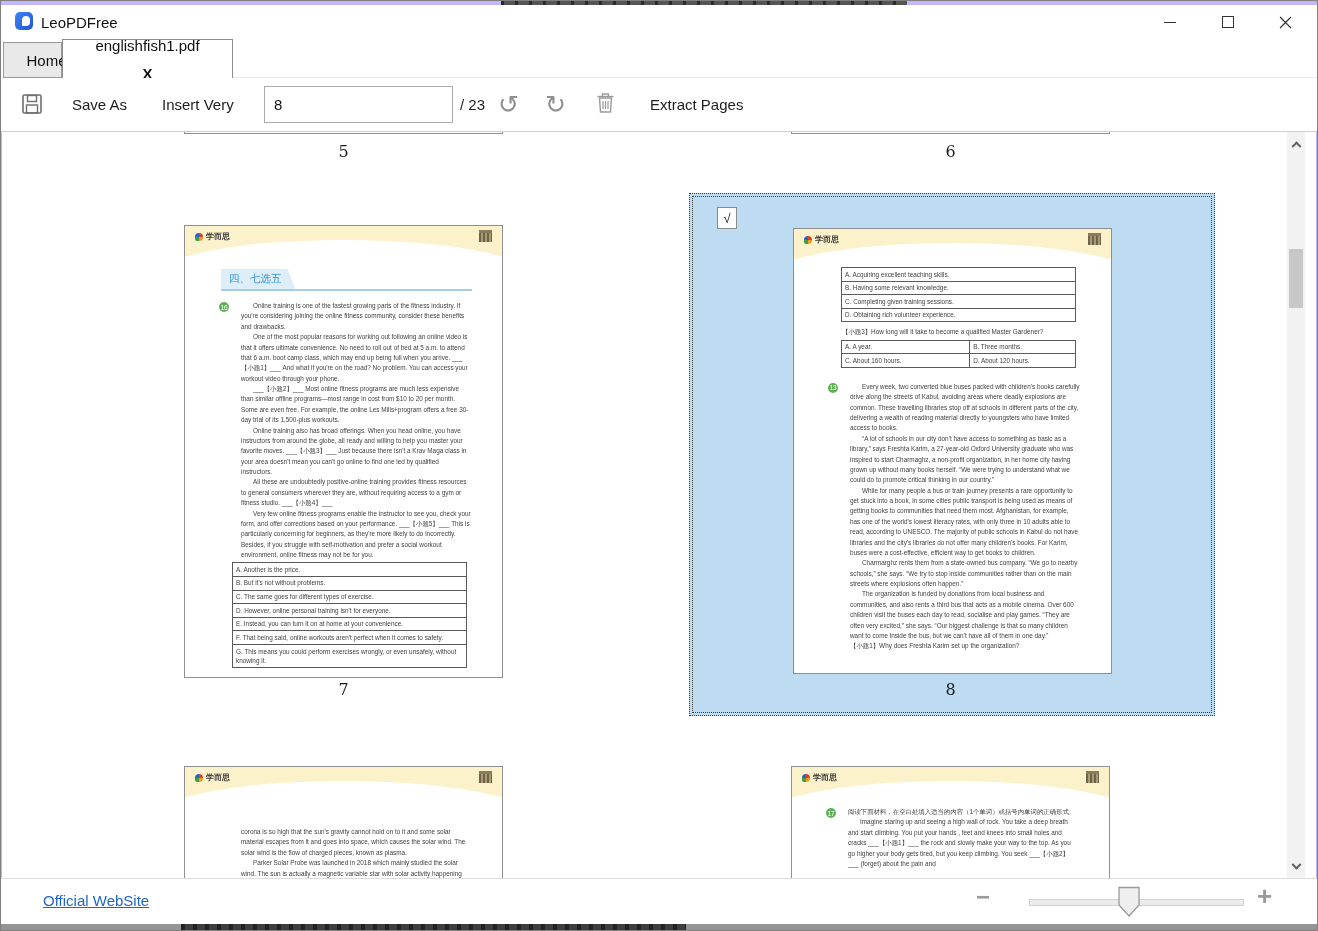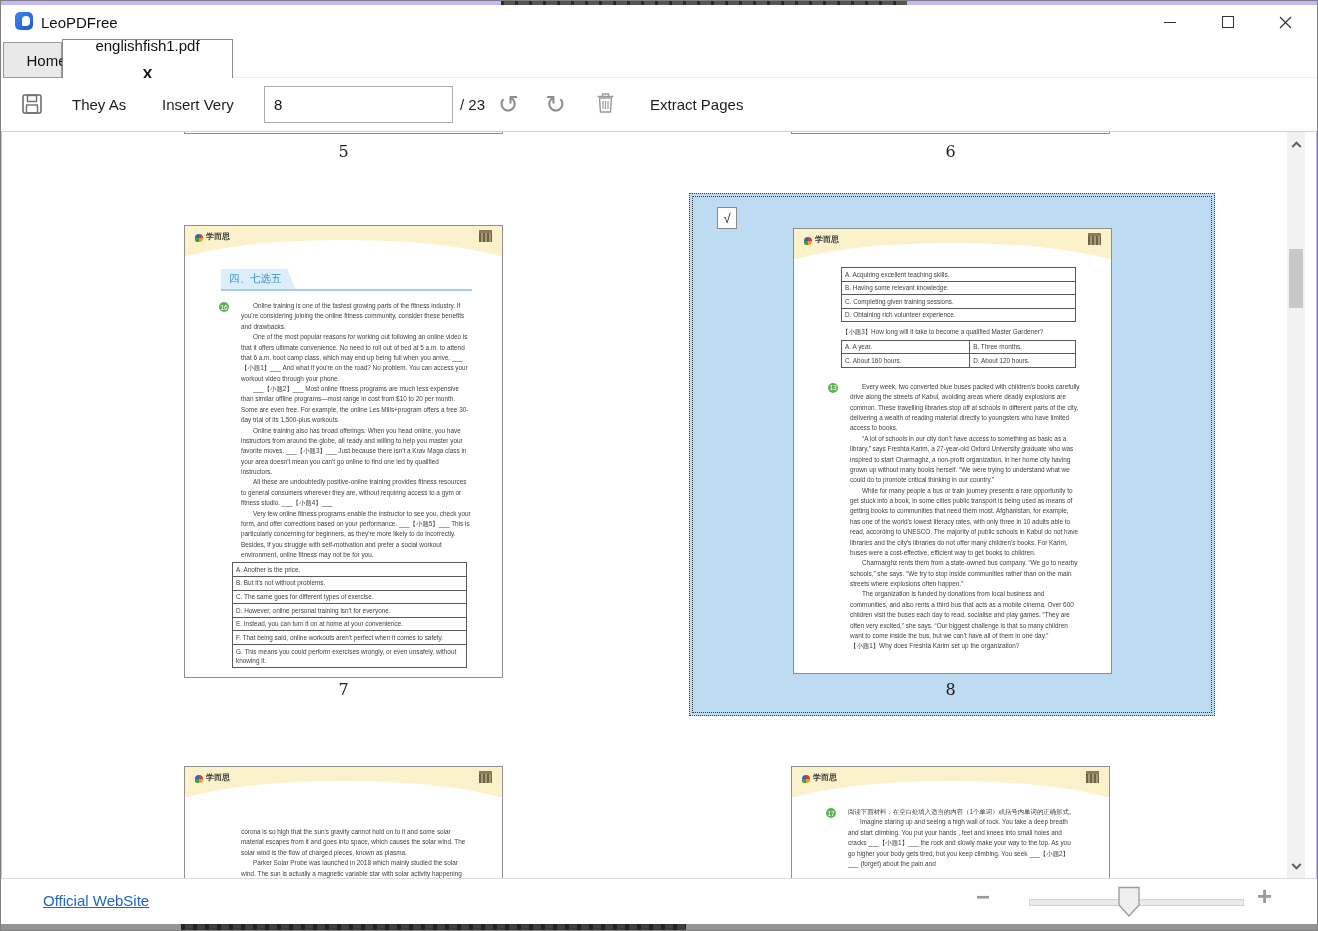--- a/index.html
+++ b/index.html
@@ -53,21 +53,21 @@
 
   .page { position:absolute; width:319px; background:#fff; border:1px solid #8f8f8f; overflow:hidden; }
   .page-sliver { position:absolute; width:319px; height:4px; top:-2px; background:#fff;
     border:1px solid #8f8f8f; border-top:none; }
   .page-label { position:absolute; width:319px; text-align:center; font-family:"DejaVu Serif", serif;
     font-size:16px; color:#1c1c1c; }
 
   .phead { position:relative; height:30px; background:#fbf2cb; overflow:hidden; }
   .phead::after { content:""; position:absolute; left:-8%; width:116%; top:14px; height:34px;
     background:#fff; border-radius:50% 50% 0 0 / 100% 100% 0 0; }
-  .brand { position:absolute; left:10px; top:5px; z-index:2; display:flex; align-items:flex-end; gap:3px;
+  .brand { position:absolute; left:10px; top:5px; z-index:2; display:flex; align-items:center; gap:3px;
     font-size:8px; font-weight:700; color:#3a3a3a; }
   .brand-pin { width:8px; height:8px; border-radius:50% 50% 50% 2px;
     background:conic-gradient(#e23b2e 0 25%, #f29c1f 25% 50%, #3d9e44 50% 75%, #2a62c9 75%); }
   .bldg { position:absolute; right:10px; top:4px; z-index:2; width:13px; height:12px;
     border-top:3px solid #8a7c58;
     background:repeating-linear-gradient(90deg,#6e6248 0 2px,#a89a72 2px 4px); }
 
   .sec-title { margin:12px 30px 0 36px; border-bottom:2px solid #a6cce9; }
   .sec-title span { display:inline-block; background:#ddeef9; color:#2e93d6; font-size:10.5px;
     padding:3px 14px 3px 8px; clip-path:polygon(0 0, calc(100% - 8px) 0, 100% 100%, 0 100%); }
@@ -144,21 +144,21 @@
       <span class="tab-close">X</span>
     </div>
   </div>
 
   <div class="toolbar">
     <svg class="save-icon" width="20" height="20" viewBox="0 0 20 20">
       <rect x="1" y="1" width="18" height="18" rx="1.5" fill="none" stroke="#6e6e6e" stroke-width="1.6"></rect>
       <rect x="5.5" y="1.5" width="9" height="6" fill="none" stroke="#6e6e6e" stroke-width="1.4"></rect>
       <rect x="4.5" y="11" width="11" height="8" fill="none" stroke="#6e6e6e" stroke-width="1.4"></rect>
     </svg>
-    <span class="tbtn btn-saveas">They As</span>
+    <span class="tbtn btn-saveas">Save As</span>
     <span class="tbtn btn-insert">Insert Very</span>
     <input class="page-input" value="8" style="">
     <span class="page-total">/ 23</span>
     <span class="arrow-btn undo">↺</span>
     <span class="arrow-btn redo">↻</span>
     <svg class="trash" width="19" height="22" viewBox="0 0 19 22">
       <path d="M3.5 6 h12 l-1 14 h-10 z" fill="none" stroke="#9a9a9a" stroke-width="1.4"></path>
       <line x1="1.5" y1="4.5" x2="17.5" y2="4.5" stroke="#9a9a9a" stroke-width="1.4"></line>
       <path d="M6.5 4.5 v-2.5 h6 v2.5" fill="none" stroke="#9a9a9a" stroke-width="1.4"></path>
       <line x1="7" y1="9" x2="7" y2="17" stroke="#9a9a9a" stroke-width="1.2"></line>

